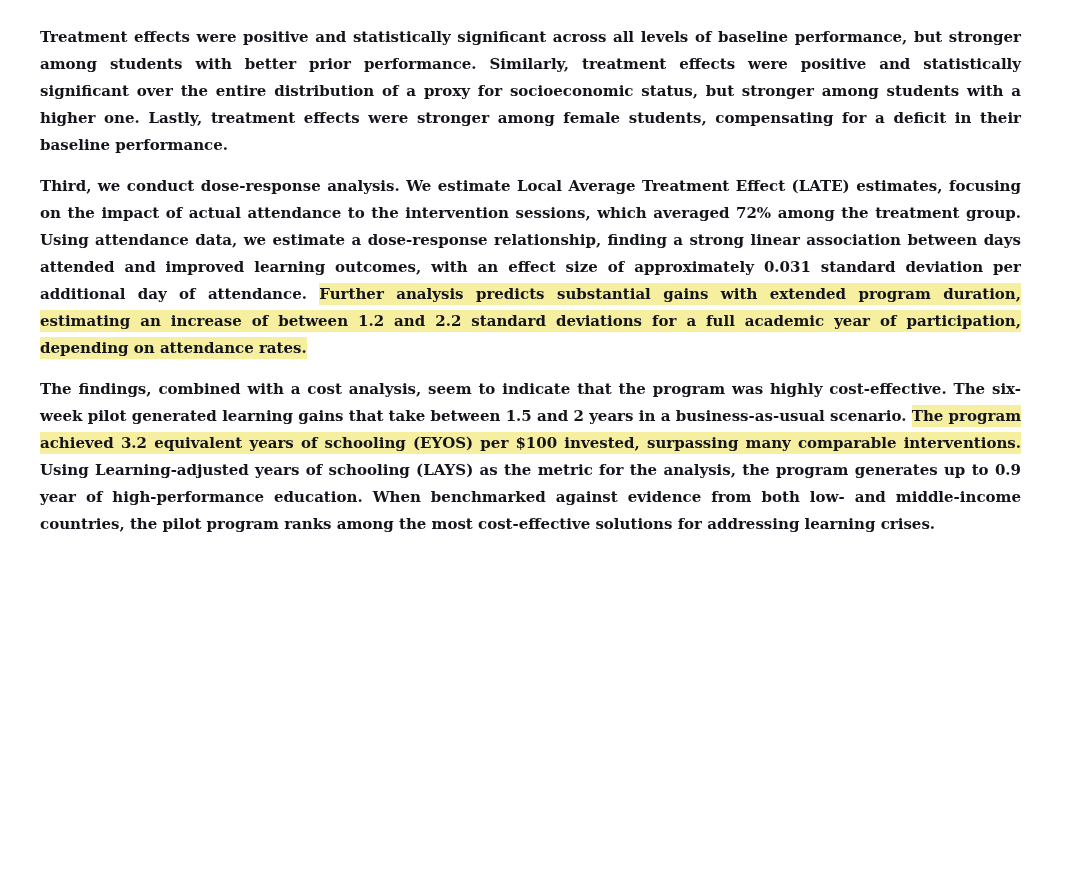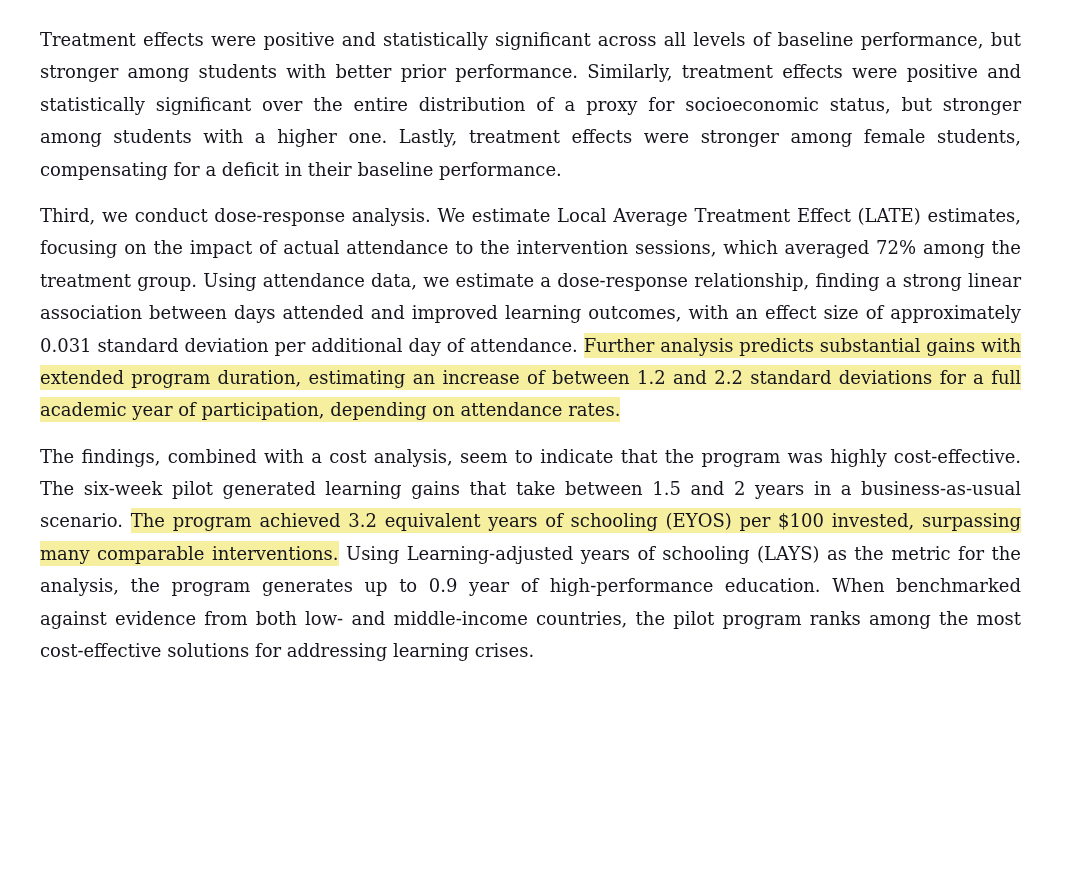--- a/index.html
+++ b/index.html
@@ -11,25 +11,26 @@
     width: 1065px;
     height: 874px;
     overflow: hidden;
   }
   .page {
     box-sizing: border-box;
     width: 1065px;
     height: 874px;
     padding: 24px 44px 0 40px;
     font-family: "DejaVu Serif", "Liberation Serif", serif;
-    font-size: 18px;
+    font-size: 15px;
     line-height: 1.8;
     color: #14141c;
     text-align: justify;
     hyphens: auto;
+    font-weight: bold;
   }
   .para {
     margin: 0 0 14px 0;
   }
   .highlight {
     background: #f6efa0;
     box-decoration-break: clone;
     -webkit-box-decoration-break: clone;
     padding: 2px 0;
   }

